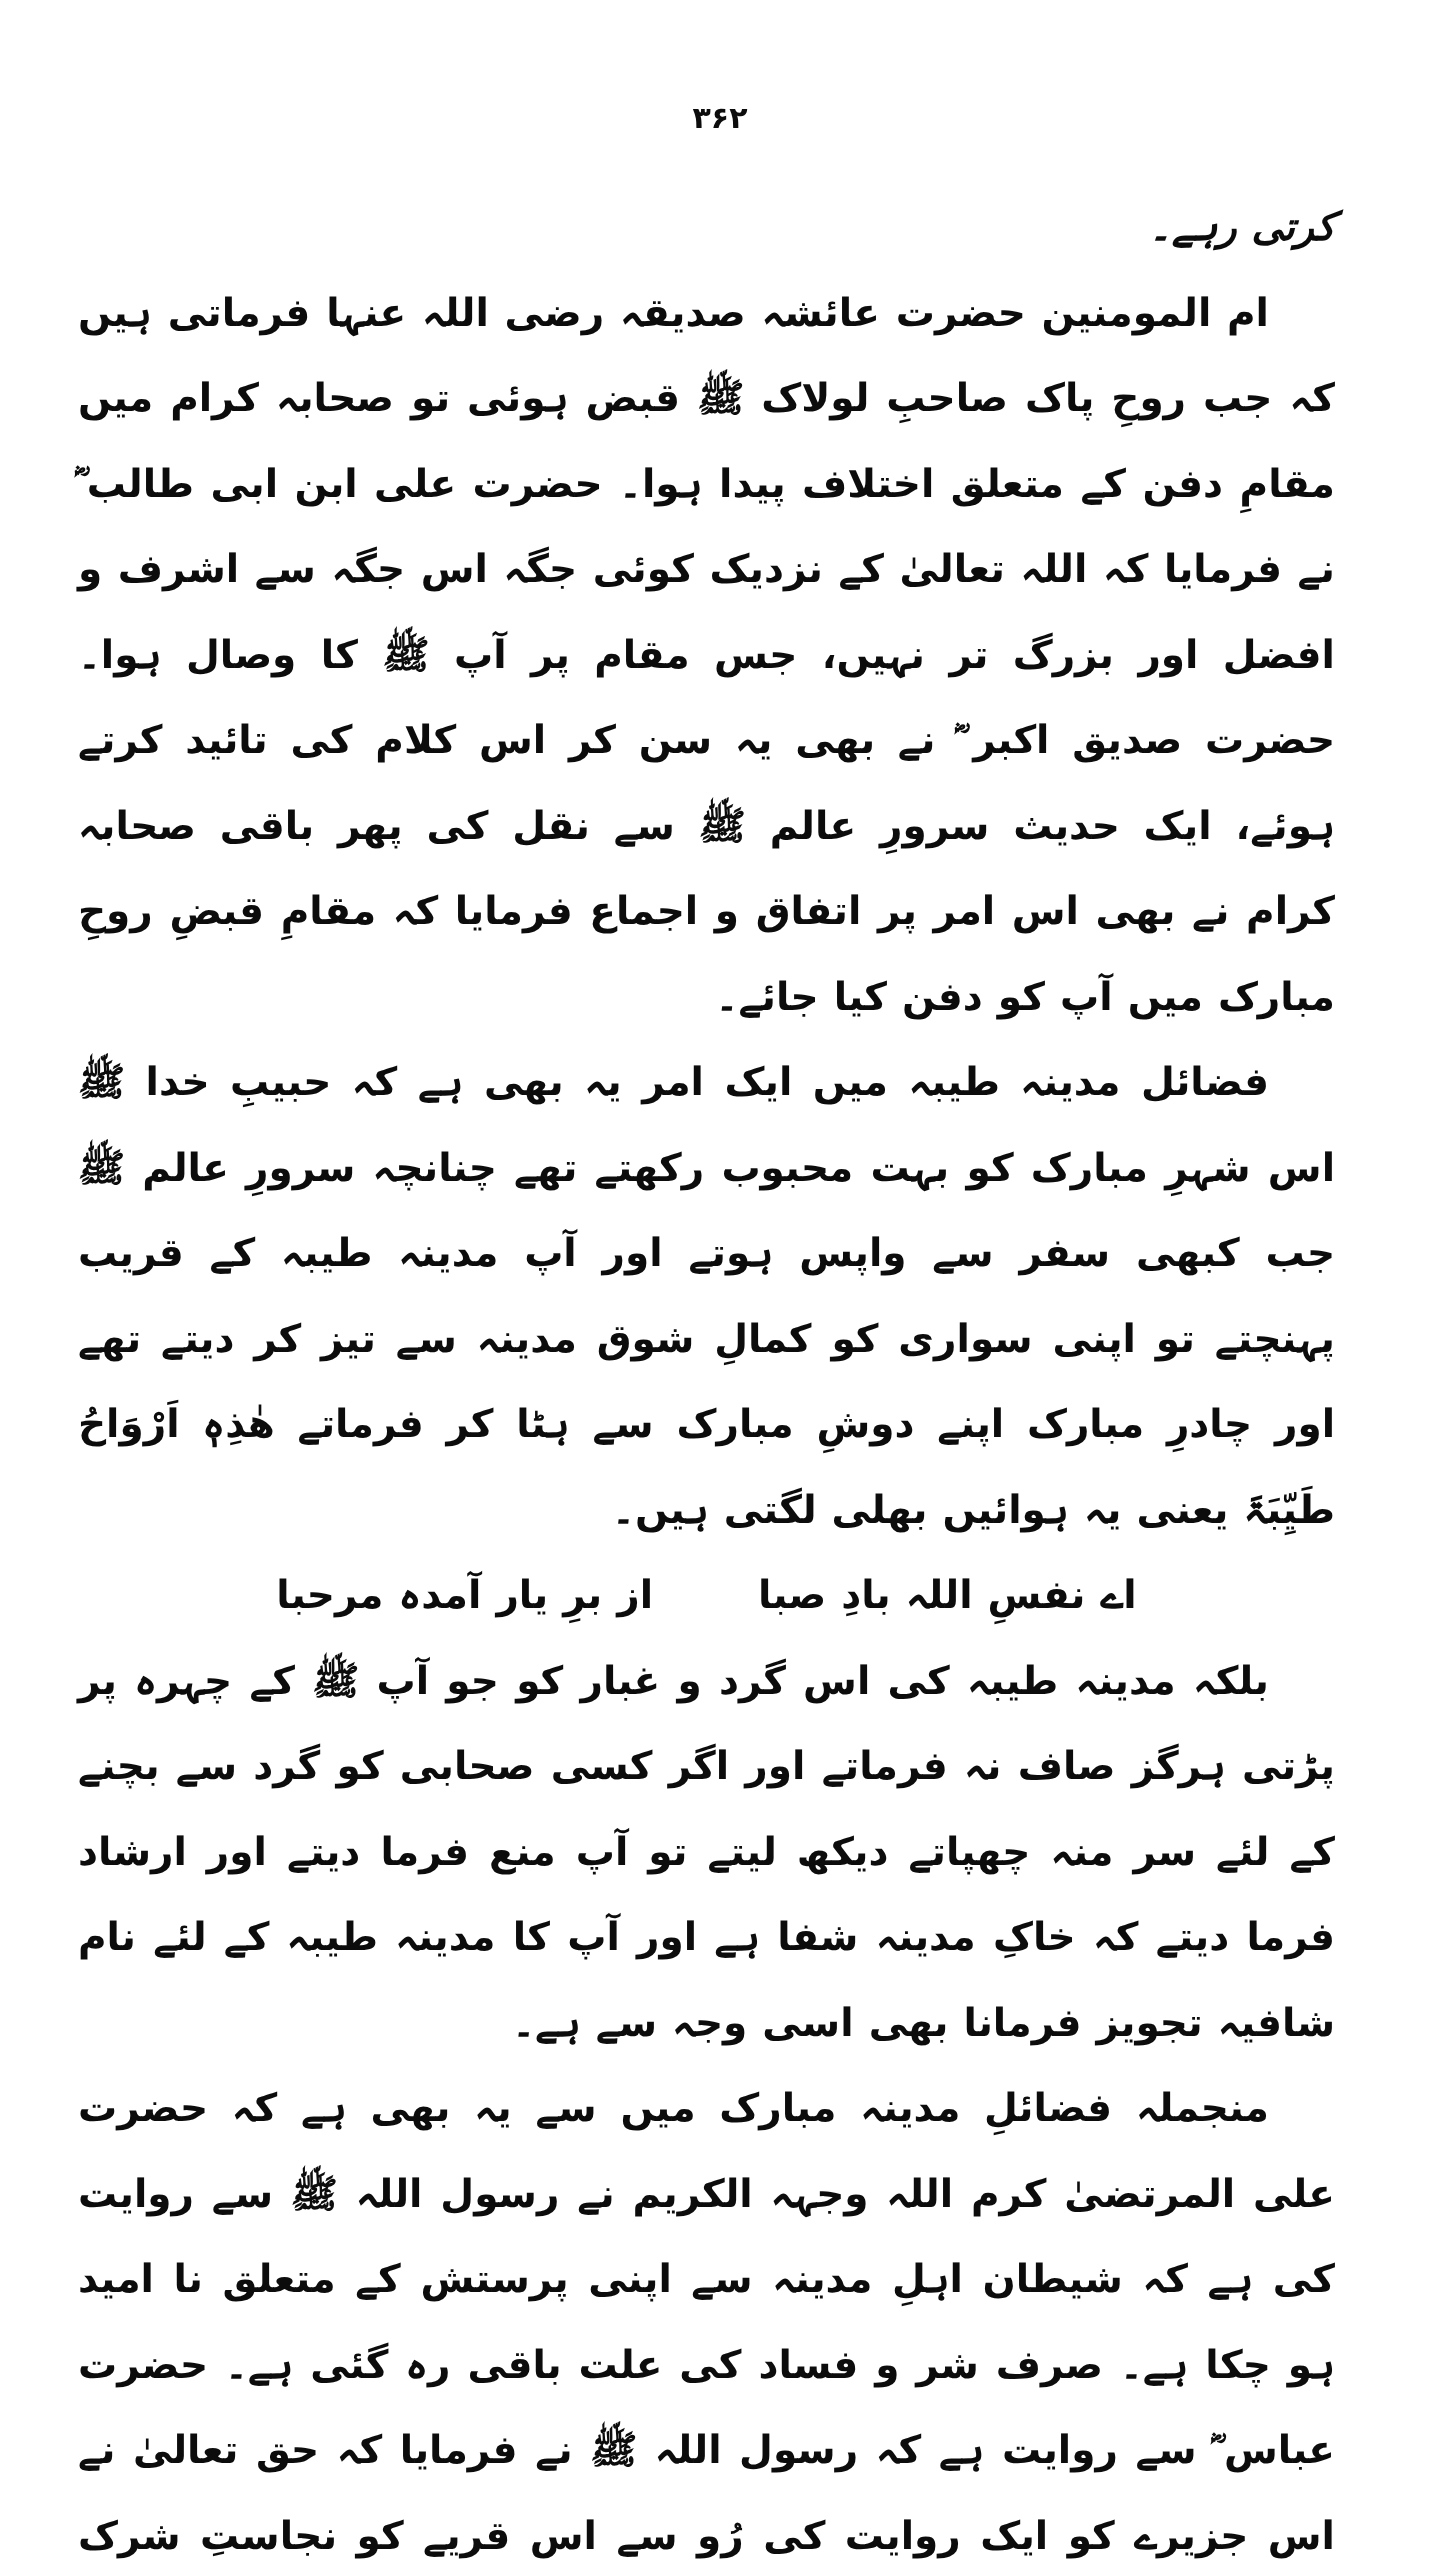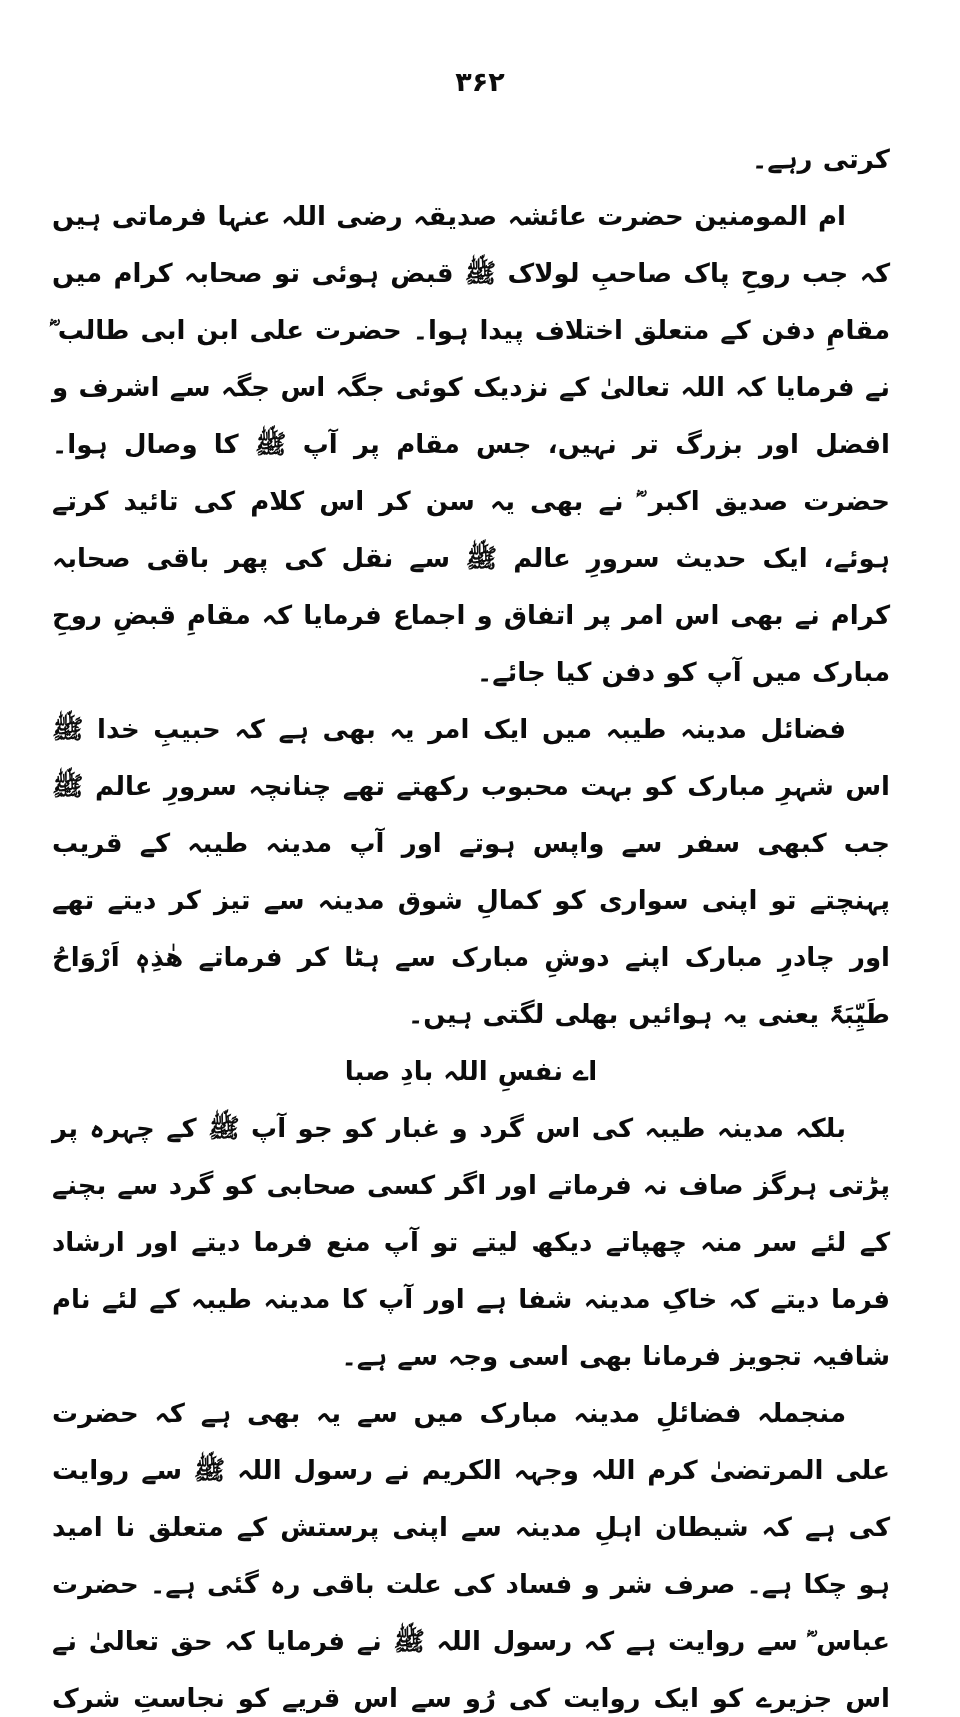--- a/index.html
+++ b/index.html
@@ -14,21 +14,21 @@
     margin: 0 auto;
     background: #ffffff;
     color: #0c0c0c;
     box-sizing: border-box;
     padding-top: 66px;
     overflow: hidden;
     font-family: "DejaVu Sans", sans-serif;
   }
   .page-number {
     text-align: center;
-    font-size: 27px;
+    font-size: 20px;
     font-weight: bold;
     letter-spacing: 2px;
     margin-bottom: 34px;
   }
   .text-block {
     direction: rtl;
     margin: 0 70px 0 52px;
     font-size: 26px;
     font-weight: bold;
     line-height: 57px;
@@ -36,20 +36,21 @@
     text-justify: inter-word;
     word-spacing: 1px;
   }
   .text-block p {
     margin: 0;
     padding: 0;
   }
   p.para-continuation {
     text-align: right;
     text-indent: 0;
+    font-style: italic;
   }
   p.para-body {
     text-indent: 44px;
   }
   .couplet {
     display: flex;
     direction: rtl;
     justify-content: center;
     gap: 70px;
     line-height: 57px;
@@ -70,20 +71,21 @@
   <div class="text-block">
 
     <p class="para-continuation">کرتی رہے۔</p>
 
     <p class="para-body">ام المومنین حضرت عائشہ صدیقہ رضی اللہ عنہا فرماتی ہیں کہ جب روحِ پاک صاحبِ لولاک ﷺ قبض ہوئی تو صحابہ کرام میں مقامِ دفن کے متعلق اختلاف پیدا ہوا۔ حضرت علی ابن ابی طالب ؓ نے فرمایا کہ اللہ تعالیٰ کے نزدیک کوئی جگہ اس جگہ سے اشرف و افضل اور بزرگ تر نہیں، جس مقام پر آپ ﷺ کا وصال ہوا۔ حضرت صدیق اکبر ؓ نے بھی یہ سن کر اس کلام کی تائید کرتے ہوئے، ایک حدیث سرورِ عالم ﷺ سے نقل کی پھر باقی صحابہ کرام نے بھی اس امر پر اتفاق و اجماع فرمایا کہ مقامِ قبضِ روحِ مبارک میں آپ کو دفن کیا جائے۔</p>
 
     <p class="para-body">فضائل مدینہ طیبہ میں ایک امر یہ بھی ہے کہ حبیبِ خدا ﷺ اس شہرِ مبارک کو بہت محبوب رکھتے تھے چنانچہ سرورِ عالم ﷺ جب کبھی سفر سے واپس ہوتے اور آپ مدینہ طیبہ کے قریب پہنچتے تو اپنی سواری کو کمالِ شوق مدینہ سے تیز کر دیتے تھے اور چادرِ مبارک اپنے دوشِ مبارک سے ہٹا کر فرماتے ھٰذِہٖ اَرْوَاحُ طَیِّبَۃَ یعنی یہ ہوائیں بھلی لگتی ہیں۔</p>
 
     <div class="couplet">
       <span>اے نفسِ اللہ بادِ صبا</span>
+      <span>از برِ یار آمدہ مرحبا</span>
     </div>
 
     <p class="para-body">بلکہ مدینہ طیبہ کی اس گرد و غبار کو جو آپ ﷺ کے چہرہ پر پڑتی ہرگز صاف نہ فرماتے اور اگر کسی صحابی کو گرد سے بچنے کے لئے سر منہ چھپاتے دیکھ لیتے تو آپ منع فرما دیتے اور ارشاد فرما دیتے کہ خاکِ مدینہ شفا ہے اور آپ کا مدینہ طیبہ کے لئے نام شافیہ تجویز فرمانا بھی اسی وجہ سے ہے۔</p>
 
     <p class="para-body">منجملہ فضائلِ مدینہ مبارک میں سے یہ بھی ہے کہ حضرت علی المرتضیٰ کرم اللہ وجہہ الکریم نے رسول اللہ ﷺ سے روایت کی ہے کہ شیطان اہلِ مدینہ سے اپنی پرستش کے متعلق نا امید ہو چکا ہے۔ صرف شر و فساد کی علت باقی رہ گئی ہے۔ حضرت عباس ؓ سے روایت ہے کہ رسول اللہ ﷺ نے فرمایا کہ حق تعالیٰ نے اس جزیرے کو ایک روایت کی رُو سے اس قریے کو نجاستِ شرک سے پاک کیا ہے اگر یہ لوگ نجوم سے گمراہ نہ ہوں۔ لوگوں نے عرض کیا۔ یا رسول اللہ ﷺ نجوم کس طرح گمراہ کرتے ہیں فرمایا کہ اللہ تعالیٰ اپنے فضل</p>
 
   </div>
 
 </div>
 

